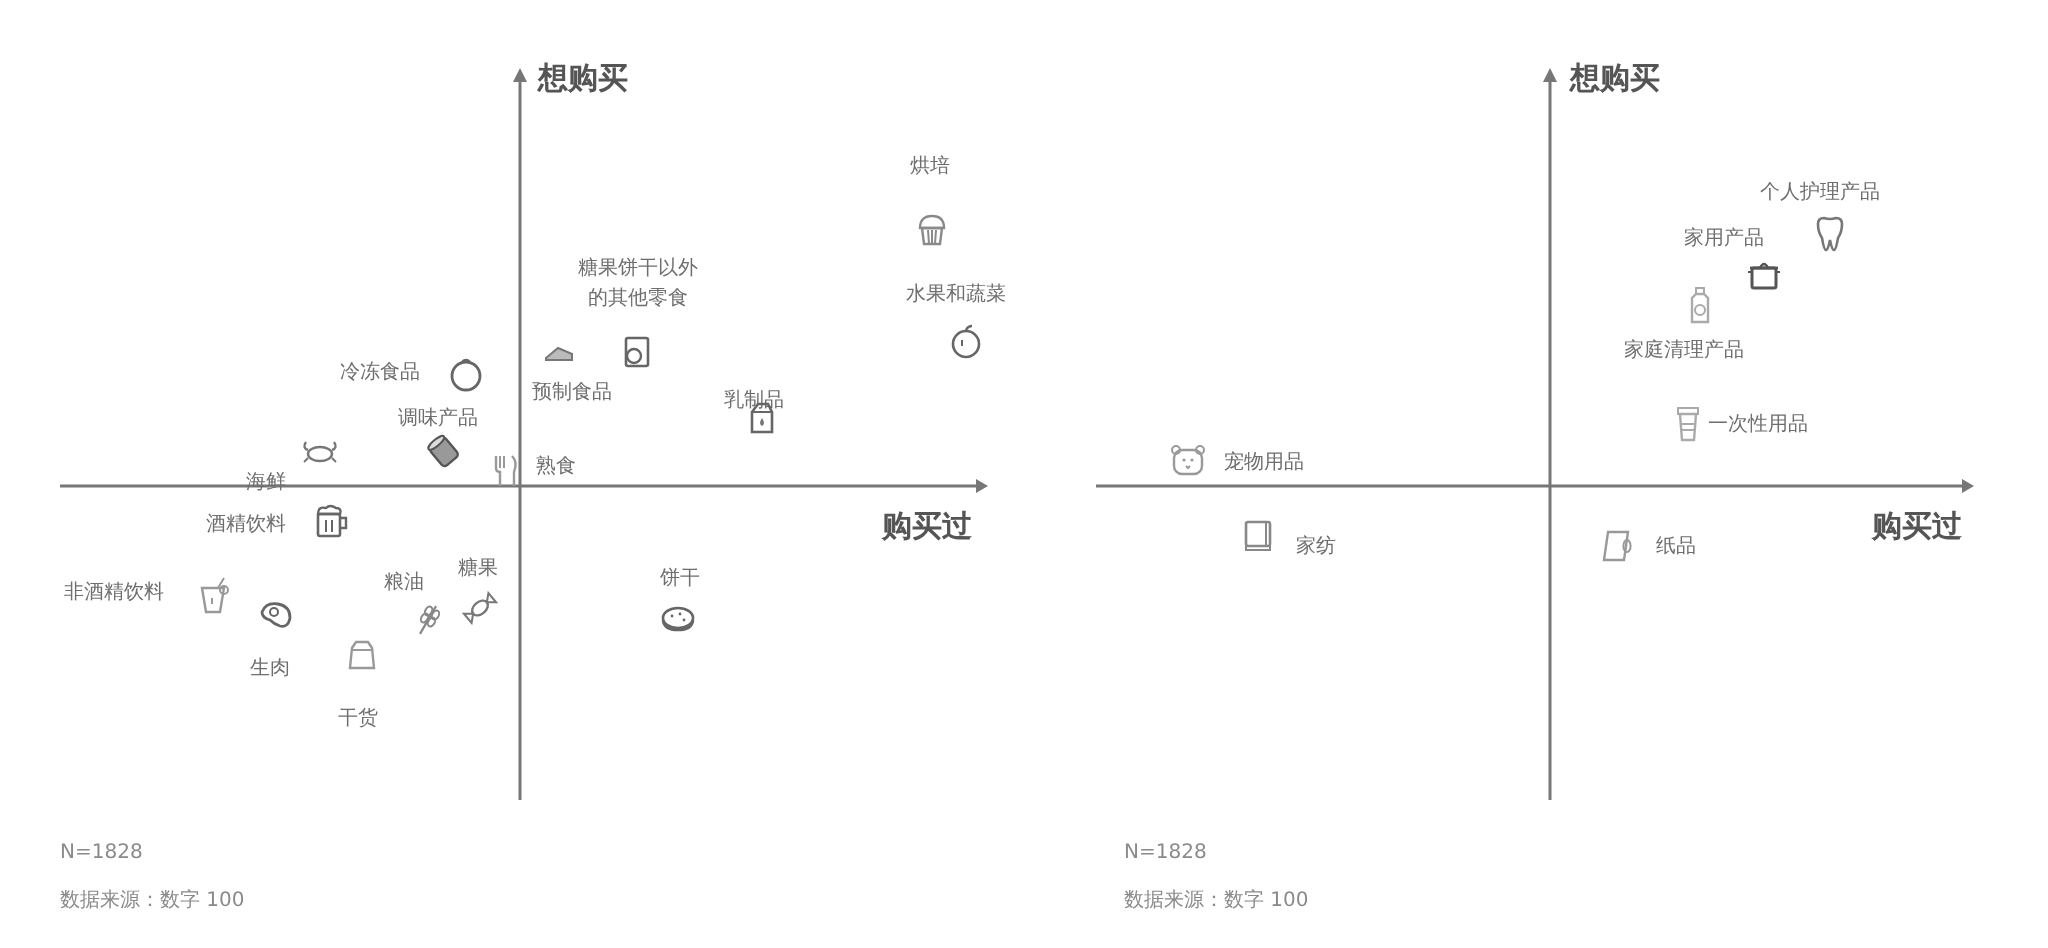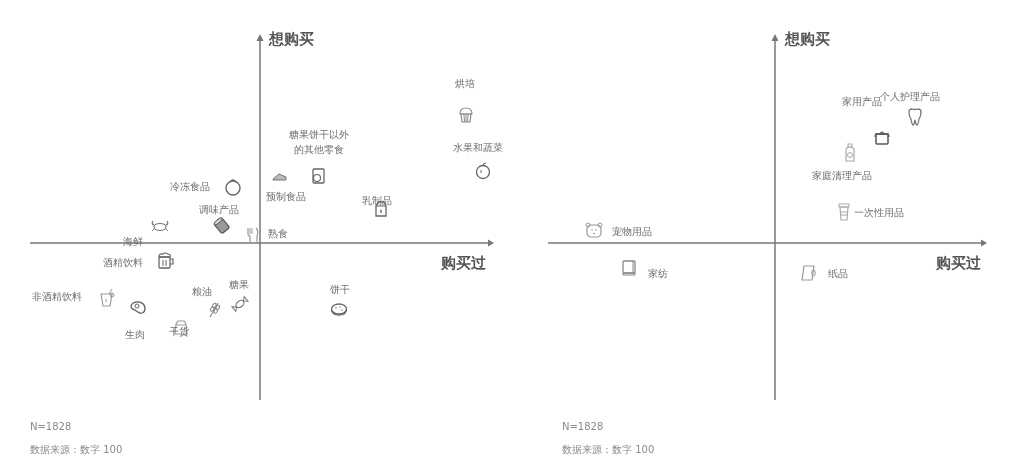--- a/index.html
+++ b/index.html
@@ -142,21 +142,21 @@
       </svg>
   </div>
   <div class="pt-label" style="left:125px;top:327px;">生肉</div>
 
   <div class="icon" style="left:171px;top:317px;">
     <svg viewBox="0 0 20 20">
         <path d="M7 4 L13 4 L15 7 L16 17 L4 17 L5 7 Z" fill="none" stroke="#999" stroke-width="1.2"></path>
         <line x1="5" y1="8" x2="15" y2="8" stroke="#999"></line>
       </svg>
   </div>
-  <div class="pt-label" style="left:169px;top:324px;text-align:center;">干货</div>
+  <div class="pt-label" style="left:169px;top:352px;text-align:center;">干货</div>
 
   <div class="pt-label" style="left:192px;top:284px;">粮油</div>
   <div class="icon" style="left:204px;top:300px;">
     <svg viewBox="0 0 20 20">
         <g transform="rotate(30 10 10)">
           <line x1="10" y1="2" x2="10" y2="18" stroke="#888" stroke-width="1.1"></line>
           <ellipse cx="8" cy="6" rx="1.6" ry="2.4" fill="none" stroke="#888"></ellipse>
           <ellipse cx="12" cy="6" rx="1.6" ry="2.4" fill="none" stroke="#888"></ellipse>
           <ellipse cx="8" cy="10" rx="1.6" ry="2.4" fill="none" stroke="#888"></ellipse>
           <ellipse cx="12" cy="10" rx="1.6" ry="2.4" fill="none" stroke="#888"></ellipse>
@@ -201,21 +201,21 @@
   <div class="axis-title" style="left:273px;top:30px;">想购买</div>
   <div class="axis-title" style="left:424px;top:254px;">购买过</div>
 
   <div class="pt-label" style="left:368px;top:89px;">个人护理产品</div>
   <div class="icon" style="left:393px;top:107px;">
     <svg viewBox="0 0 20 20">
         <path d="M4 5 Q4 2 7 2 Q10 3 13 2 Q16 2 16 5 Q16 9 14 12 Q13 18 12 18 Q11 18 10 13 Q9 18 8 18 Q7 18 6 12 Q4 9 4 5 Z" fill="none" stroke="#777" stroke-width="1.3"></path>
       </svg>
   </div>
 
-  <div class="pt-label" style="left:330px;top:94px;">家用产品</div>
+  <div class="pt-label" style="left:330px;top:112px;">家用产品</div>
   <div class="icon" style="left:360px;top:127px;">
     <svg viewBox="0 0 20 20">
         <path d="M3 7 L17 7" stroke="#555" stroke-width="1.4"></path>
         <path d="M8 7 Q10 3 12 7" fill="none" stroke="#555" stroke-width="1.2"></path>
         <rect x="4" y="7" width="12" height="10" rx="1" fill="none" stroke="#555" stroke-width="1.5"></rect>
         <line x1="2" y1="9" x2="4" y2="9" stroke="#555"></line>
         <line x1="16" y1="9" x2="18" y2="9" stroke="#555"></line>
       </svg>
   </div>
 

